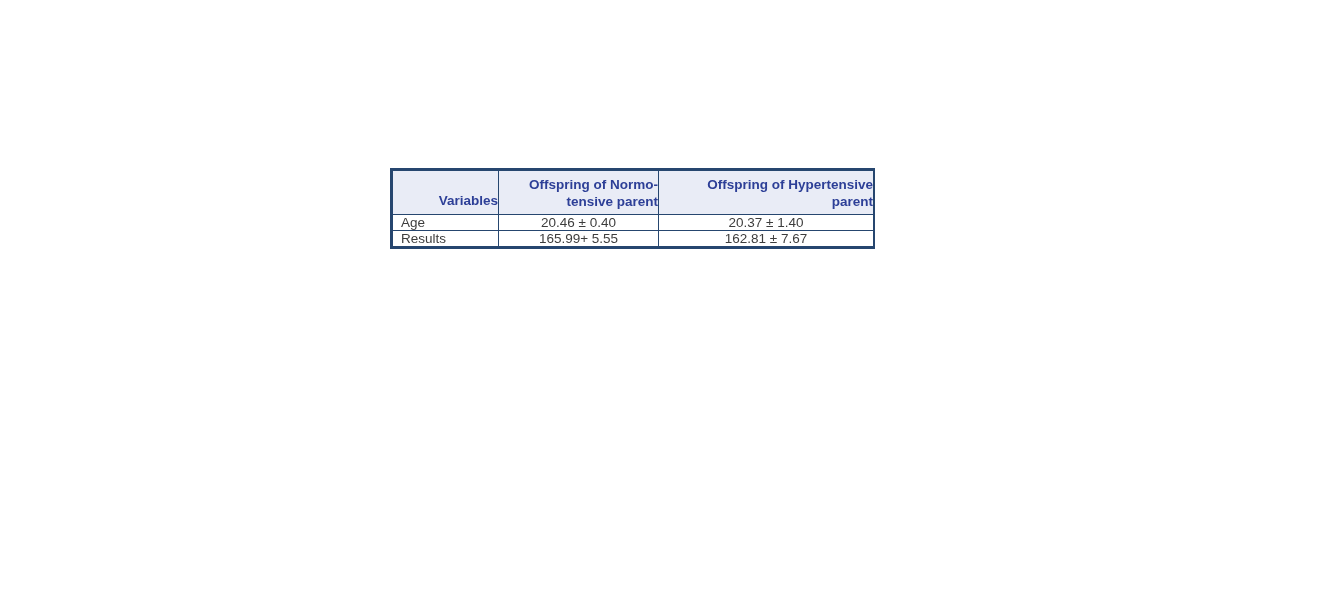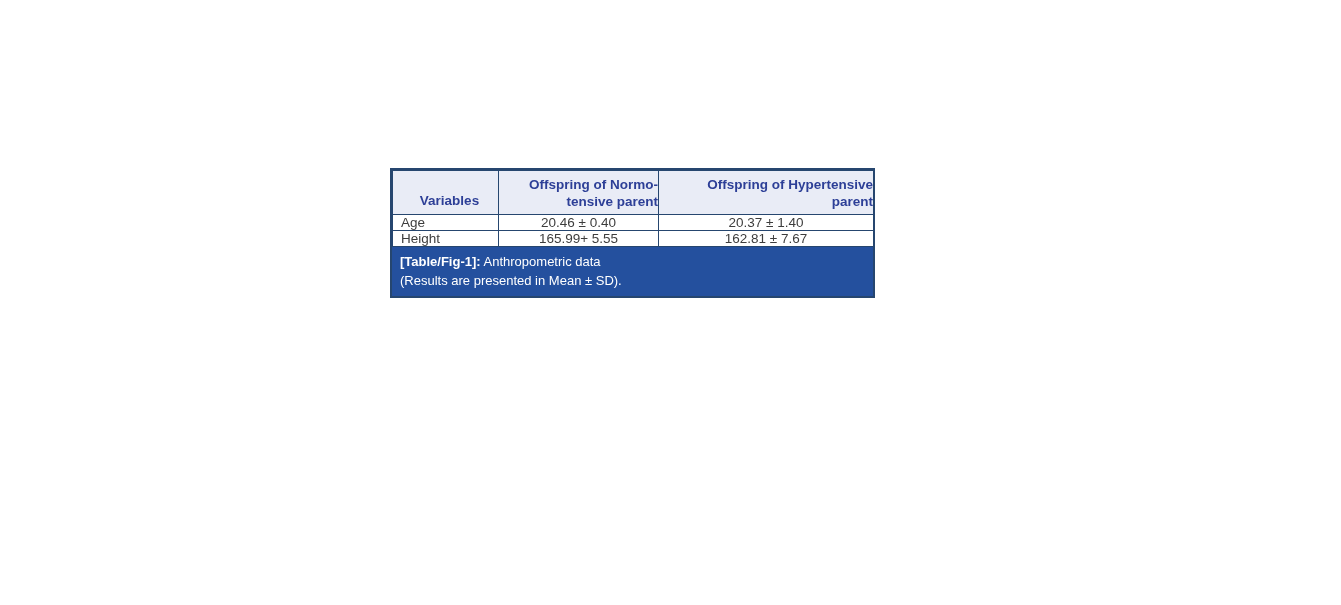--- a/index.html
+++ b/index.html
@@ -41,21 +41,21 @@
     background: #e9ecf6;
     color: #2d3f97;
     font-weight: bold;
     font-size: 14px;
     line-height: 17px;
     text-align: right;
     vertical-align: middle;
     white-space: pre-line;
   }
   thead th.var-head {
-    text-align: center;
+    text-align: right;
     vertical-align: bottom;
     padding: 0 0 5px 8px;
   }
   tbody tr { height: 14px; }
   tbody td {
     background: #ffffff;
     color: #3d3d3d;
     text-align: center;
     vertical-align: middle;
   }
@@ -92,24 +92,20 @@
 parent</th>
         </tr>
       </thead>
       <tbody>
         <tr>
           <td class="var-cell">Age</td>
           <td>20.46 ± 0.40</td>
           <td>20.37 ± 1.40</td>
         </tr>
         <tr>
-          <td class="var-cell">Height</td>
+          <td class="var-cell">Results</td>
           <td>165.99+ 5.55</td>
           <td>162.81 ± 7.67</td>
         </tr>
       </tbody>
     </table>
-    <div class="caption">
-      <div><span class="cap-label">[Table/Fig-1]:</span><span> Anthropometric data</span></div>
-      <div>(Results are presented in Mean ± SD).</div>
-    </div>
   </div>
 </div>
 
 </body></html>

